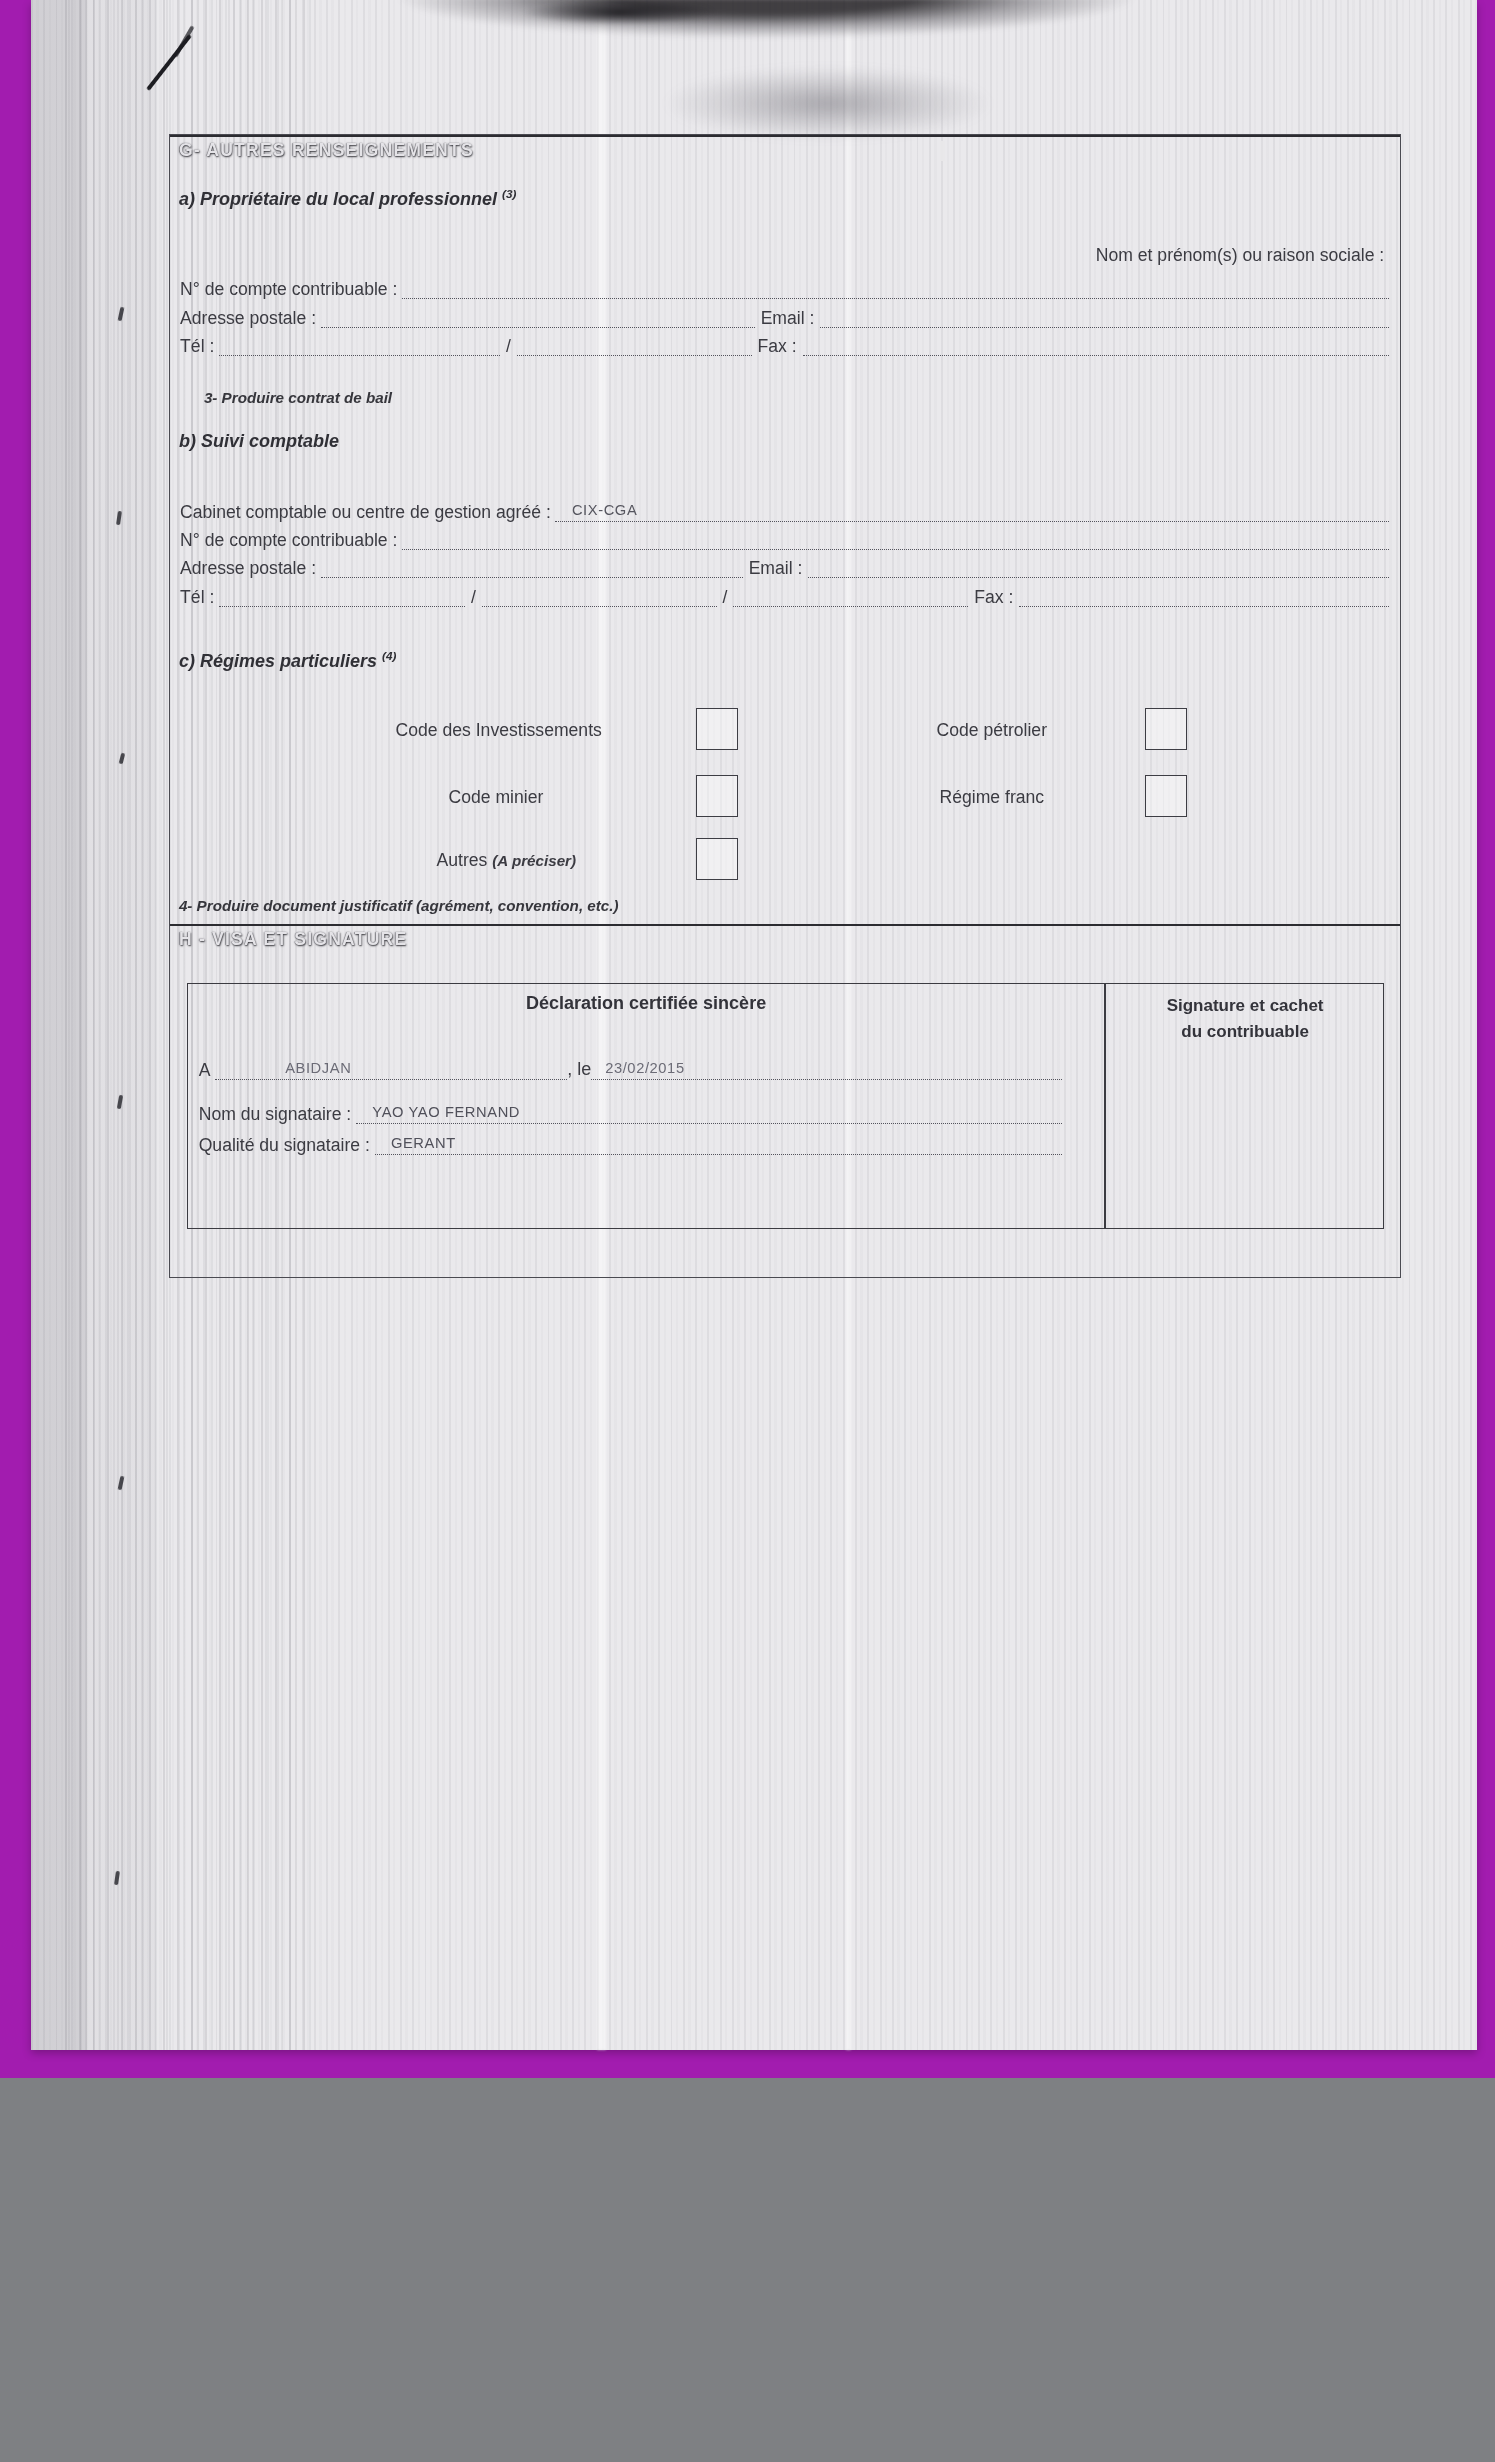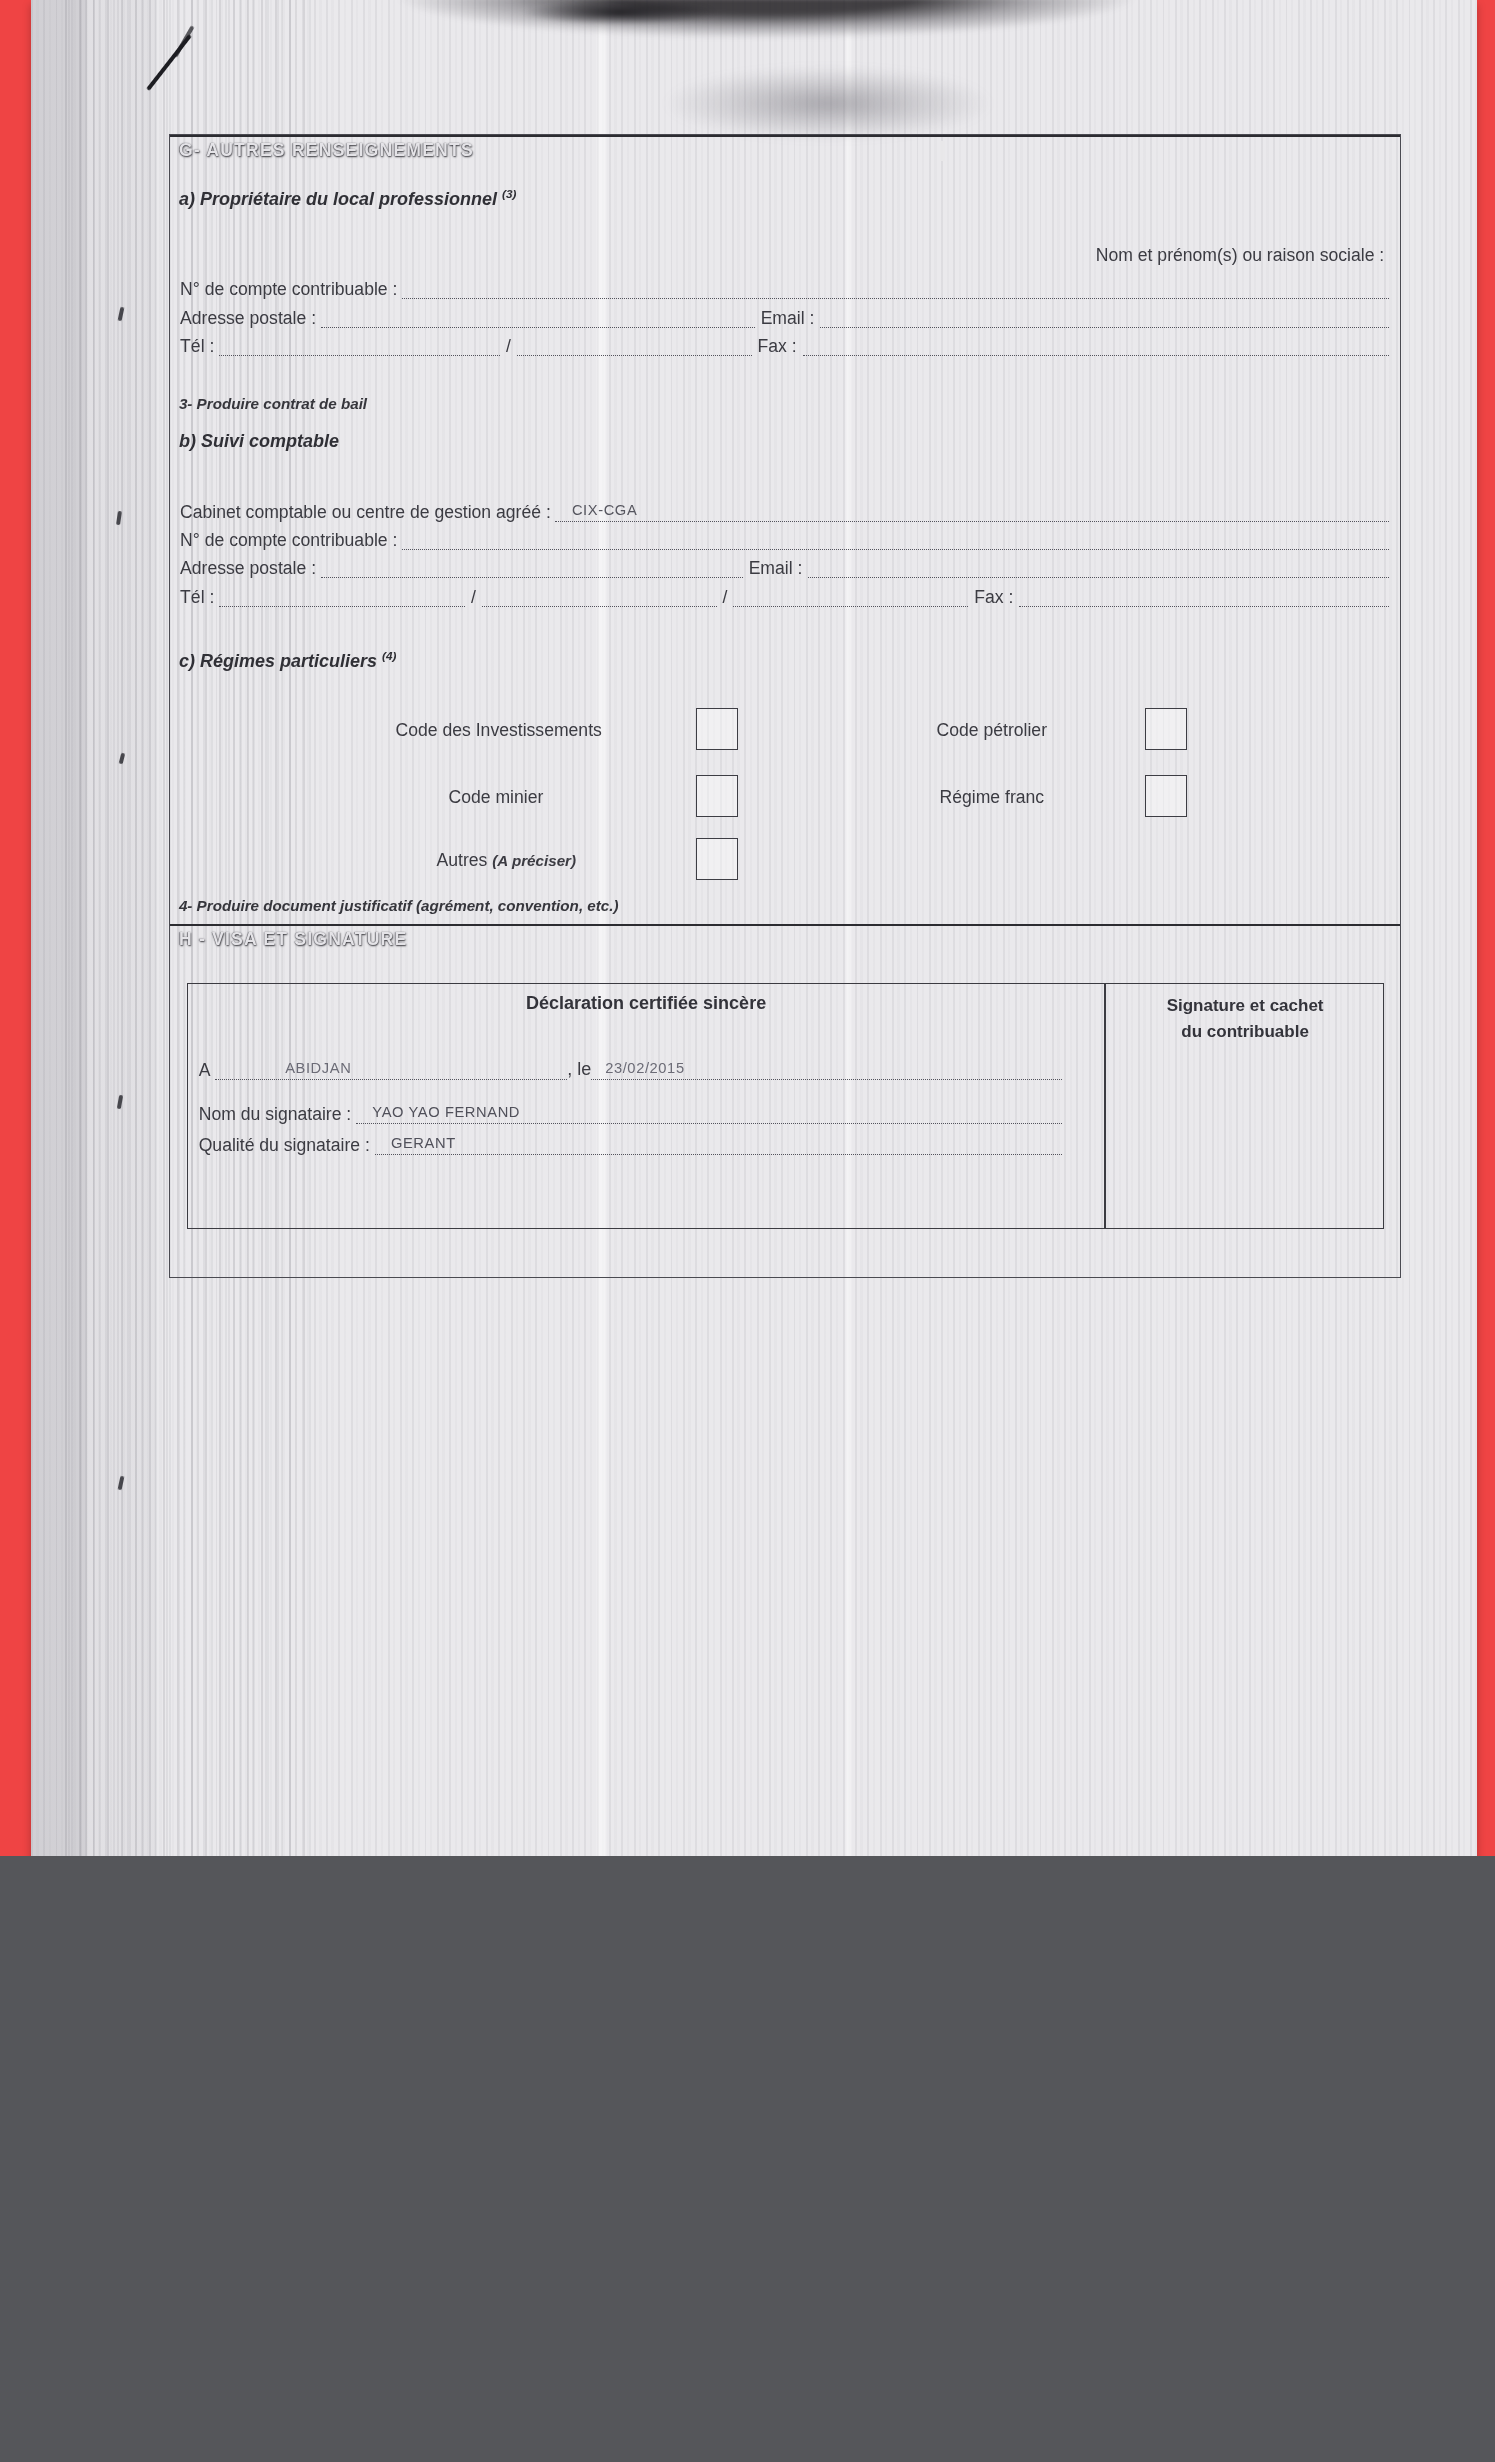--- a/index.html
+++ b/index.html
@@ -1,17 +1,17 @@
 <!DOCTYPE html>
 <html style="font-size:9.4px"><head>
 <meta charset="utf-8">
 <style>
   html,body{margin:0;padding:0;background:#55565a;}
   *{box-sizing:border-box;}
-  #canvas{position:relative;width:1495px;height:1856px;background:#ef4444;overflow:hidden;
+  #canvas{position:relative;width:1495px;height:2462px;background:#a21caf;overflow:hidden;
           font-family:"Liberation Sans","DejaVu Sans",sans-serif;color:#3b3b42;}
   #bottom-strip{position:absolute;left:0;top:2078px;width:1495px;height:385px;background:#7e8083;}
   
   #paper{position:absolute;left:30.5px;top:0;width:1446px;height:2050px;
     background:
       linear-gradient(90deg, rgba(110,108,118,.20) 0 56px, rgba(110,108,118,.07) 56px 123px, rgba(0,0,0,0) 123px),
       repeating-linear-gradient(90deg, rgba(95,95,105,.09) 0 1.8px, rgba(0,0,0,0) 1.8px 5.3px, rgba(150,150,158,.06) 5.3px 7.6px, rgba(0,0,0,0) 7.6px 12.3px),
       #eae9ec;
     box-shadow:0 3.5px 8.2px rgba(0,0,0,.25);}
   .left-streaks{position:absolute;left:34px;top:0;width:252px;height:2050px;pointer-events:none;
@@ -113,21 +113,21 @@
       </div>
       <div class="frow" style="top:195px;">
         <span class="lbl">Tél :</span>
         <span class="dots" style="flex:0 0 281px;"></span>
         <span class="mid">/</span>
         <span class="dots" style="flex:0 0 235px;"></span>
         <span class="mid">Fax :</span>
         <span class="dots grow"></span>
       </div>
 
-      <div class="note" style="top:260px;">3- Produire contrat de bail</div>
+      <div class="note" style="top:254px;margin-left:25px;">3- Produire contrat de bail</div>
 
       <div class="h-italic" style="top:296px;">
         <span>b) Suivi comptable</span>
       </div>
 
       <div class="frow" style="top:361px;">
         <span class="lbl">Cabinet comptable ou centre de gestion agréé :</span>
         <span class="dots grow">
           <span class="val">CIX-CGA</span>
         </span>

